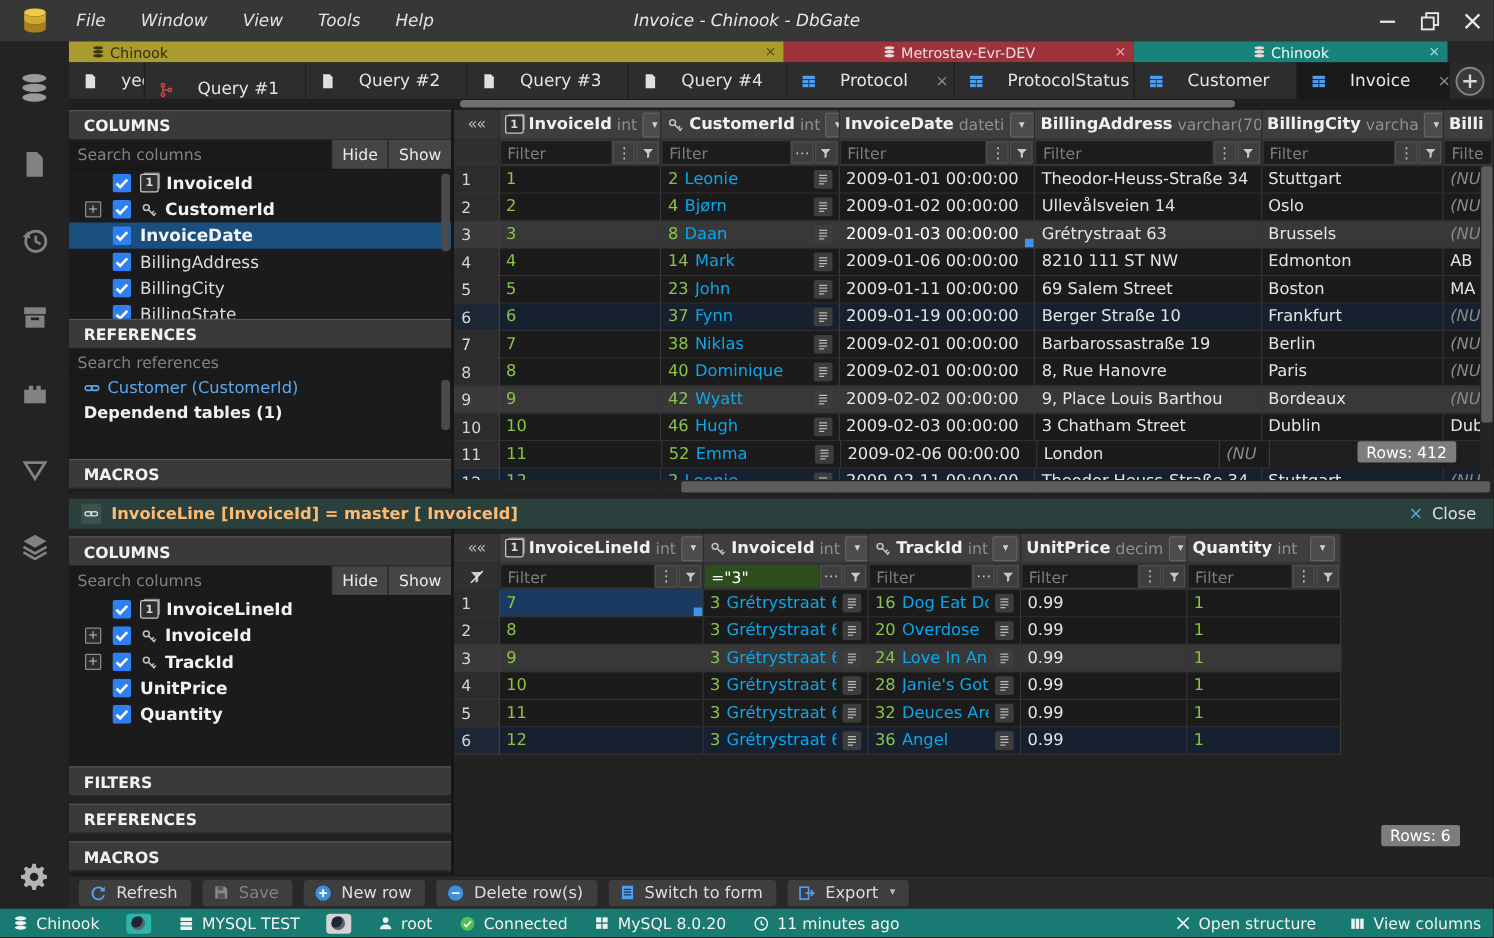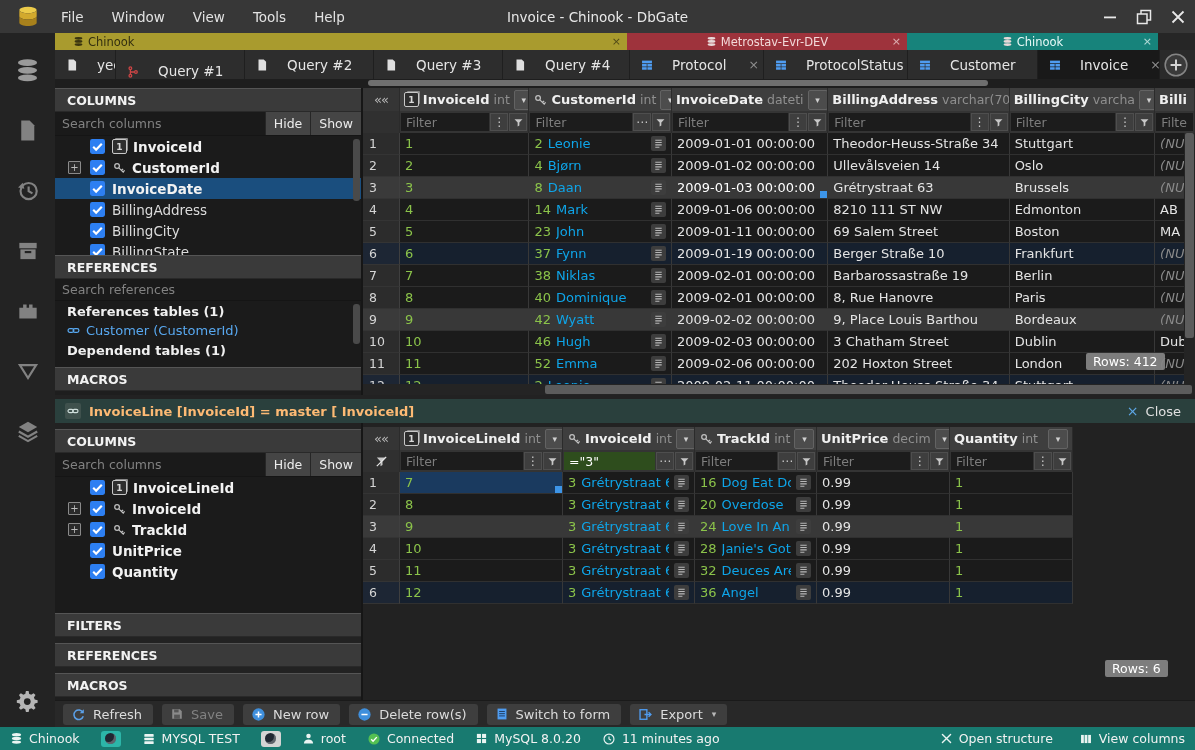--- a/index.html
+++ b/index.html
@@ -3,21 +3,21 @@
 <meta charset="utf-8">
 <style>
   html,body{margin:0;padding:0;background:#111;}
   #app{position:relative;width:1195px;height:750px;overflow:hidden;background:#222;
        font-family:"DejaVu Sans","Liberation Sans",sans-serif;font-size:13px;color:#ddd;
        -webkit-font-smoothing:antialiased;}
   .icn{display:inline-flex;align-items:center;justify-content:center;flex:0 0 auto;}
   .icn svg{display:block;}
 
   
-  .titlebar{position:absolute;left:0;top:0;right:0;height:33px;background:#373737;display:flex;align-items:center;z-index:30;}
+  .titlebar{position:absolute;left:0;top:0;right:0;height:33px;background:#373737;display:flex;align-items:center;z-index:30;font-style:italic;}
   .logo-box{width:55px;display:flex;justify-content:center;}
   .menus{display:flex;gap:28px;margin-left:6px;}
   .menu-item{color:#e2e2e2;font-size:13.5px;cursor:default;}
   .title-text{position:absolute;left:50%;transform:translateX(-50%);color:#e8e8e8;font-size:13.5px;white-space:nowrap;}
   .win-controls{margin-left:auto;display:flex;}
   .win-btn{width:34px;height:33px;display:flex;align-items:center;justify-content:center;}
 
   
   .sidebar{position:absolute;left:0;top:33px;width:55px;bottom:23px;background:#232323;z-index:20;}
   .side-icons{display:flex;flex-direction:column;align-items:center;padding-top:24px;gap:31px;}
@@ -475,21 +475,20 @@
           <span class="t-lbl2">BillingState</span>
         </div>
       </div>
     <div class="sec-h">REFERENCES</div>
     <div class="search-row" style="height:21px;">
       <span class="search-input">
           <span class="ph">Search references</span>
         </span>
     </div>
     <div class="refs" style="height:66px;">
-      <div class="ref-group">References tables (1)</div>
       <div class="ref-link">
           <span class="icn" id="ref-link-icon">
             <svg width="13" height="13" viewBox="0 0 18 18">
               <g fill="none" stroke="#58a8f0" stroke-width="1.7">
                 <rect x="1.5" y="6.5" width="8" height="5" rx="2.5"></rect>
                 <rect x="8.5" y="6.5" width="8" height="5" rx="2.5"></rect>
               </g>
             </svg>
           </span>
           <span>Customer (CustomerId)</span>
@@ -905,23 +904,20 @@
           <span class="cdoc">
             <svg width="11" height="11" viewBox="0 0 12 12">
               <g stroke="#b8b8b8" stroke-width="1.1" fill="none">
                 <path d="M2.5 2.5h7M2.5 5h7M2.5 7.5h7M2.5 10h4.5"></path>
               </g>
             </svg>
           </span>
         </div>
         <div class="g-dcell" style="width: 157px;">
           <span class="ctext">2009-02-06 00:00:00</span>
-        </div>
-        <div class="g-dcell" style="width: 182px;">
-          <span class="ctext">202 Hoxton Street</span>
         </div>
         <div class="g-dcell" style="width: 146px;">
           <span class="ctext">London</span>
         </div>
         <div class="g-dcell" style="width: 40px;">
           <span class="cnull">(NU</span>
         </div>
       </div>
       <div class="g-row g-drow navy">
         <div class="g-rownum" style="width: 37px;">12</div>

